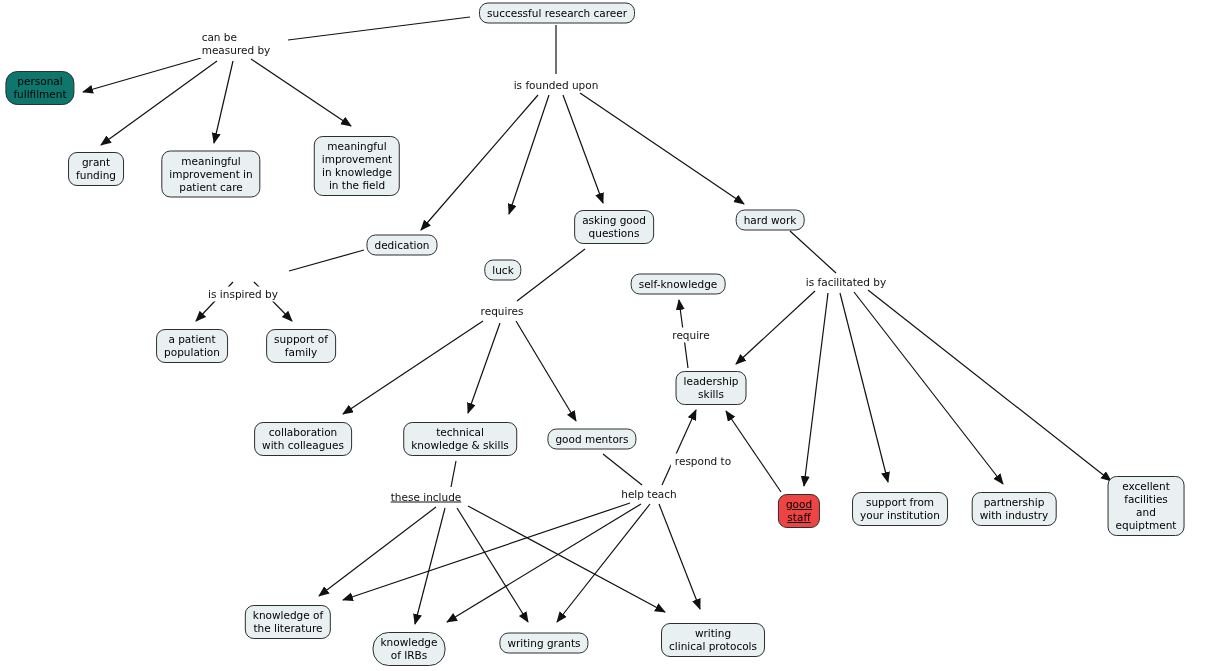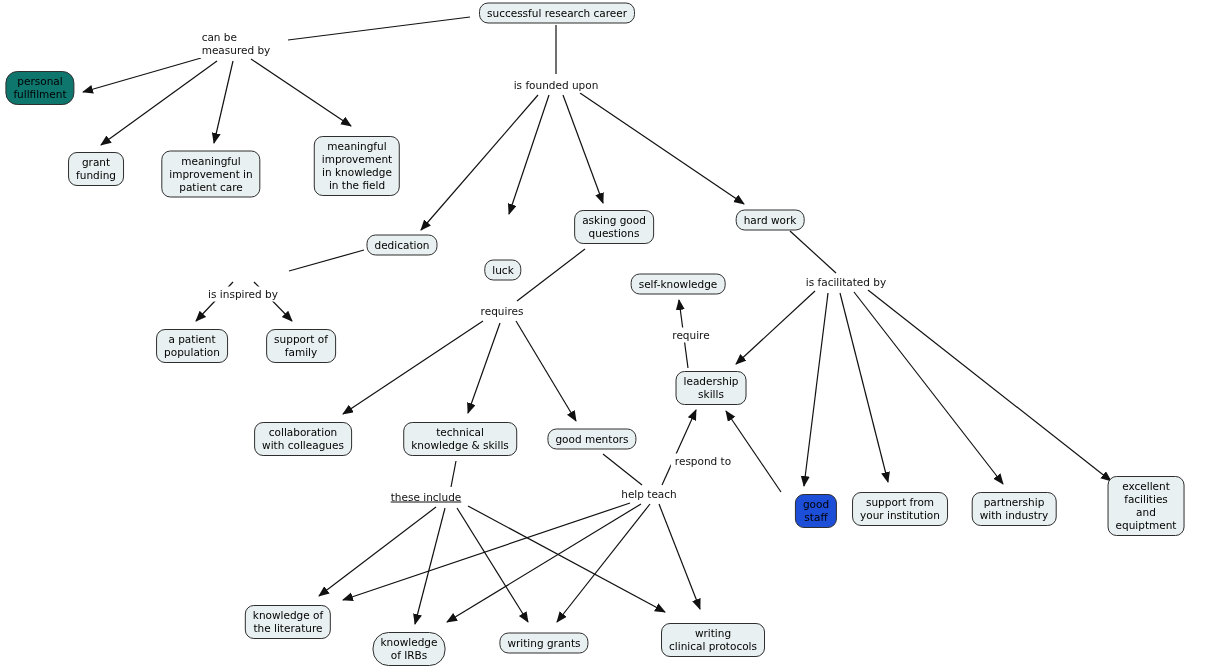--- a/index.html
+++ b/index.html
@@ -132,21 +132,21 @@
 population</div>
       <div class="concept-node" style="left: 301px; top: 346px; background: rgb(233, 240, 241); border-color: rgb(46, 46, 46); color: rgb(0, 0, 0);">support of
 family</div>
       <div class="concept-node" style="left: 303px; top: 439px; background: rgb(233, 240, 241); border-color: rgb(46, 46, 46); color: rgb(0, 0, 0);">collaboration
 with colleagues</div>
       <div class="concept-node" style="left: 460px; top: 439px; background: rgb(233, 240, 241); border-color: rgb(46, 46, 46); color: rgb(0, 0, 0);">technical
 knowledge &amp; skills</div>
       <div class="concept-node" style="left: 592px; top: 439px; background: rgb(233, 240, 241); border-color: rgb(46, 46, 46); color: rgb(0, 0, 0);">good mentors</div>
       <div class="concept-node" style="left: 711px; top: 388px; background: rgb(233, 240, 241); border-color: rgb(46, 46, 46); color: rgb(0, 0, 0);">leadership
 skills</div>
-      <div class="concept-node" style="left: 816px; top: 511px; background: #1d4ed8; border-color: rgb(46, 46, 46); color: rgb(0, 0, 0);">good
+      <div class="concept-node" style="left: 799px; top: 511px; background: #ef4444; border-color: rgb(46, 46, 46); color: rgb(0, 0, 0); text-decoration: underline;">good
 staff</div>
       <div class="concept-node" style="left: 900px; top: 509px; background: rgb(233, 240, 241); border-color: rgb(46, 46, 46); color: rgb(0, 0, 0);">support from
 your institution</div>
       <div class="concept-node" style="left: 1014px; top: 509px; background: rgb(233, 240, 241); border-color: rgb(46, 46, 46); color: rgb(0, 0, 0);">partnership
 with industry</div>
       <div class="concept-node" style="left: 1146px; top: 506px; background: rgb(233, 240, 241); border-color: rgb(46, 46, 46); color: rgb(0, 0, 0);">excellent facilities
 and equiptment</div>
       <div class="concept-node" style="left: 288px; top: 622px; background: rgb(233, 240, 241); border-color: rgb(46, 46, 46); color: rgb(0, 0, 0);">knowledge of
 the literature</div>
       <div class="concept-node" style="left: 409px; top: 649px; background: rgb(233, 240, 241); border-color: rgb(46, 46, 46); color: rgb(0, 0, 0); border-radius: 16px;">knowledge

